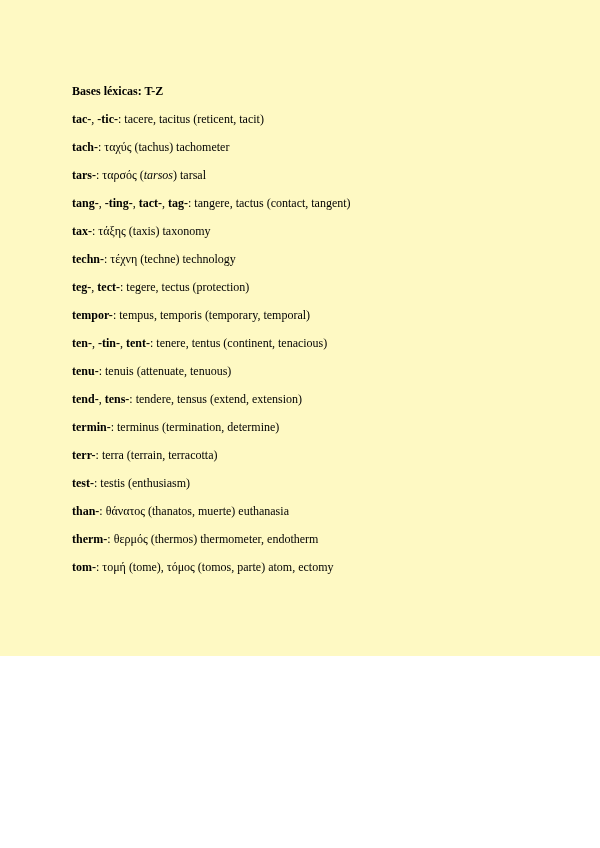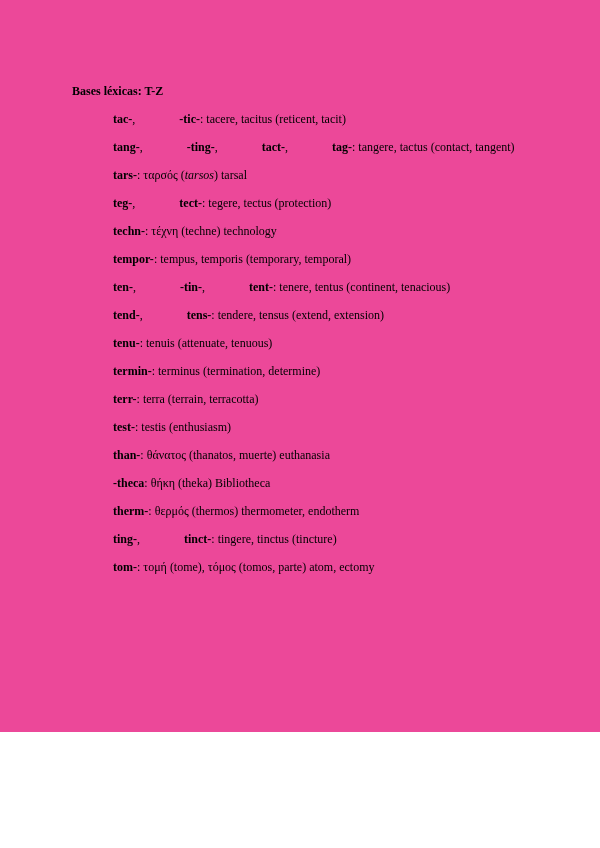--- a/index.html
+++ b/index.html
@@ -13,22 +13,22 @@
     position: relative;
     overflow: hidden;
     font-family: "Liberation Serif", "DejaVu Serif", serif;
     color: #000000;
   }
   .page {
     position: absolute;
     left: 0;
     top: 0;
     width: 600px;
-    height: 732px;
-    background: #ec4899;
+    height: 656px;
+    background: #fef9c3;
     text-decoration: underline;
   }
   .title {
     position: absolute;
     left: 72px;
     top: 84px;
     font-size: 12px;
     font-weight: bold;
     line-height: 14px;
     white-space: nowrap;
@@ -40,40 +40,40 @@
     margin: 0;
     padding: 0;
     list-style: none;
   }
   .entry {
     height: 28px;
     line-height: 14px;
     font-size: 12px;
     white-space: nowrap;
   }
-  .entry b { font-weight: bold; margin-left: 41px; }
+  .entry b { font-weight: bold; }
   .entry i { font-style: italic; }
 </style>
 </head>
 <body>
 
 <div class="page">
   <div class="title">Bases léxicas: T-Z</div>
   <ul class="entries" id="entries">
       <li class="entry"><span><b>tac-</b><span>, </span><b>-tic-</b></span><span>: </span><span><span>tacere, tacitus  (reticent, tacit)</span></span></li>
+      <li class="entry"><span><b>tach-</b></span><span>: </span><span><span>ταχύς (tachus)  tachometer</span></span></li>
+      <li class="entry"><span><b>tars-</b></span><span>: </span><span><span>ταρσός (</span><i>tarsos</i><span>)  tarsal</span></span></li>
       <li class="entry"><span><b>tang-</b><span>, </span><b>-ting-</b><span>, </span><b>tact-</b><span>, </span><b>tag-</b></span><span>: </span><span><span>tangere, tactus  (contact, tangent)</span></span></li>
-      <li class="entry"><span><b>tars-</b></span><span>: </span><span><span>ταρσός (</span><i>tarsos</i><span>)  tarsal</span></span></li>
+      <li class="entry"><span><b>tax-</b></span><span>: </span><span><span>τάξης (taxis)  taxonomy</span></span></li>
+      <li class="entry"><span><b>techn-</b></span><span>: </span><span><span>τέχνη (techne)  technology</span></span></li>
       <li class="entry"><span><b>teg-</b><span>, </span><b>tect-</b></span><span>: </span><span><span>tegere, tectus  (protection)</span></span></li>
-      <li class="entry"><span><b>techn-</b></span><span>: </span><span><span>τέχνη (techne)  technology</span></span></li>
       <li class="entry"><span><b>tempor-</b></span><span>: </span><span><span>tempus, temporis  (temporary, temporal)</span></span></li>
       <li class="entry"><span><b>ten-</b><span>, </span><b>-tin-</b><span>, </span><b>tent-</b></span><span>: </span><span><span>tenere, tentus  (continent, tenacious)</span></span></li>
+      <li class="entry"><span><b>tenu-</b></span><span>: </span><span><span>tenuis  (attenuate, tenuous)</span></span></li>
       <li class="entry"><span><b>tend-</b><span>, </span><b>tens-</b></span><span>: </span><span><span>tendere, tensus  (extend, extension)</span></span></li>
-      <li class="entry"><span><b>tenu-</b></span><span>: </span><span><span>tenuis  (attenuate, tenuous)</span></span></li>
       <li class="entry"><span><b>termin-</b></span><span>: </span><span><span>terminus  (termination, determine)</span></span></li>
       <li class="entry"><span><b>terr-</b></span><span>: </span><span><span>terra  (terrain, terracotta)</span></span></li>
       <li class="entry"><span><b>test-</b></span><span>: </span><span><span>testis  (enthusiasm)</span></span></li>
       <li class="entry"><span><b>than-</b></span><span>: </span><span><span>θάνατος (thanatos, muerte)  euthanasia</span></span></li>
-      <li class="entry"><span><b>-theca</b></span><span>: </span><span><span>θήκη (theka)  Bibliotheca</span></span></li>
       <li class="entry"><span><b>therm-</b></span><span>: </span><span><span>θερμός (thermos)  thermometer, endotherm</span></span></li>
-      <li class="entry"><span><b>ting-</b><span>, </span><b>tinct-</b></span><span>: </span><span><span>tingere, tinctus  (tincture)</span></span></li>
       <li class="entry"><span><b>tom-</b></span><span>: </span><span><span>τομή (tome), τόμος (tomos, parte)  atom, ectomy</span></span></li>
     </ul>
 </div>
 
 </body></html>

